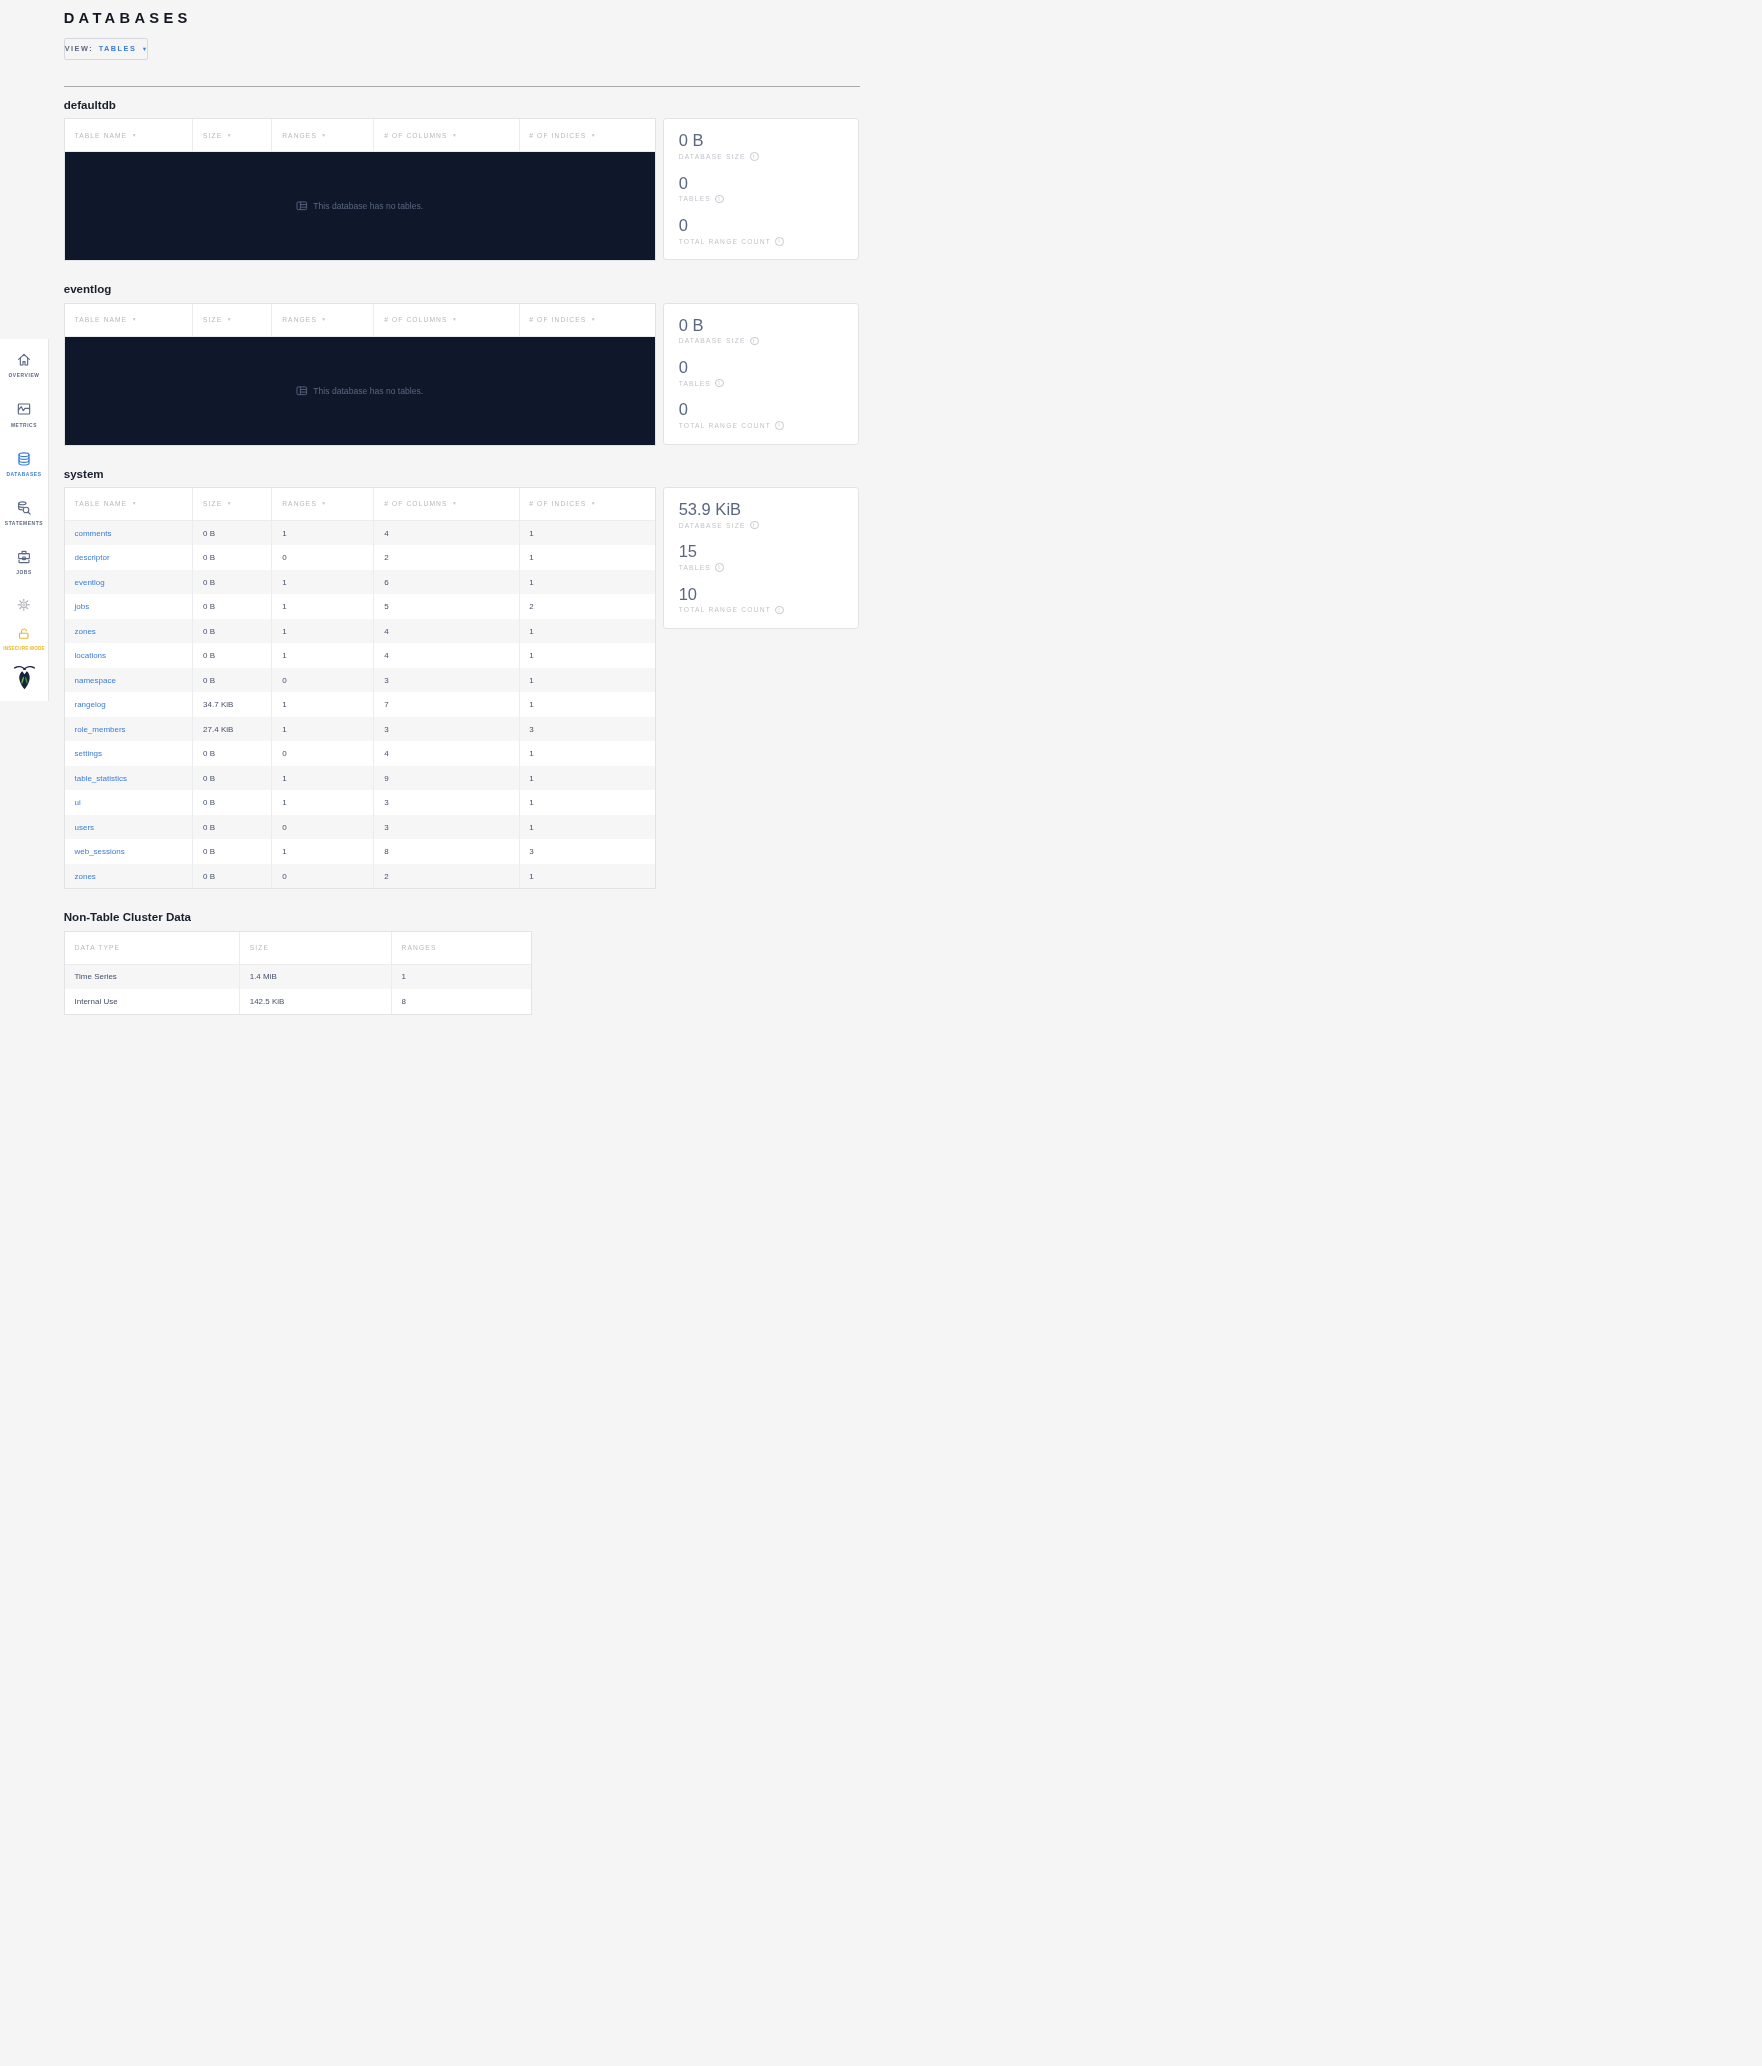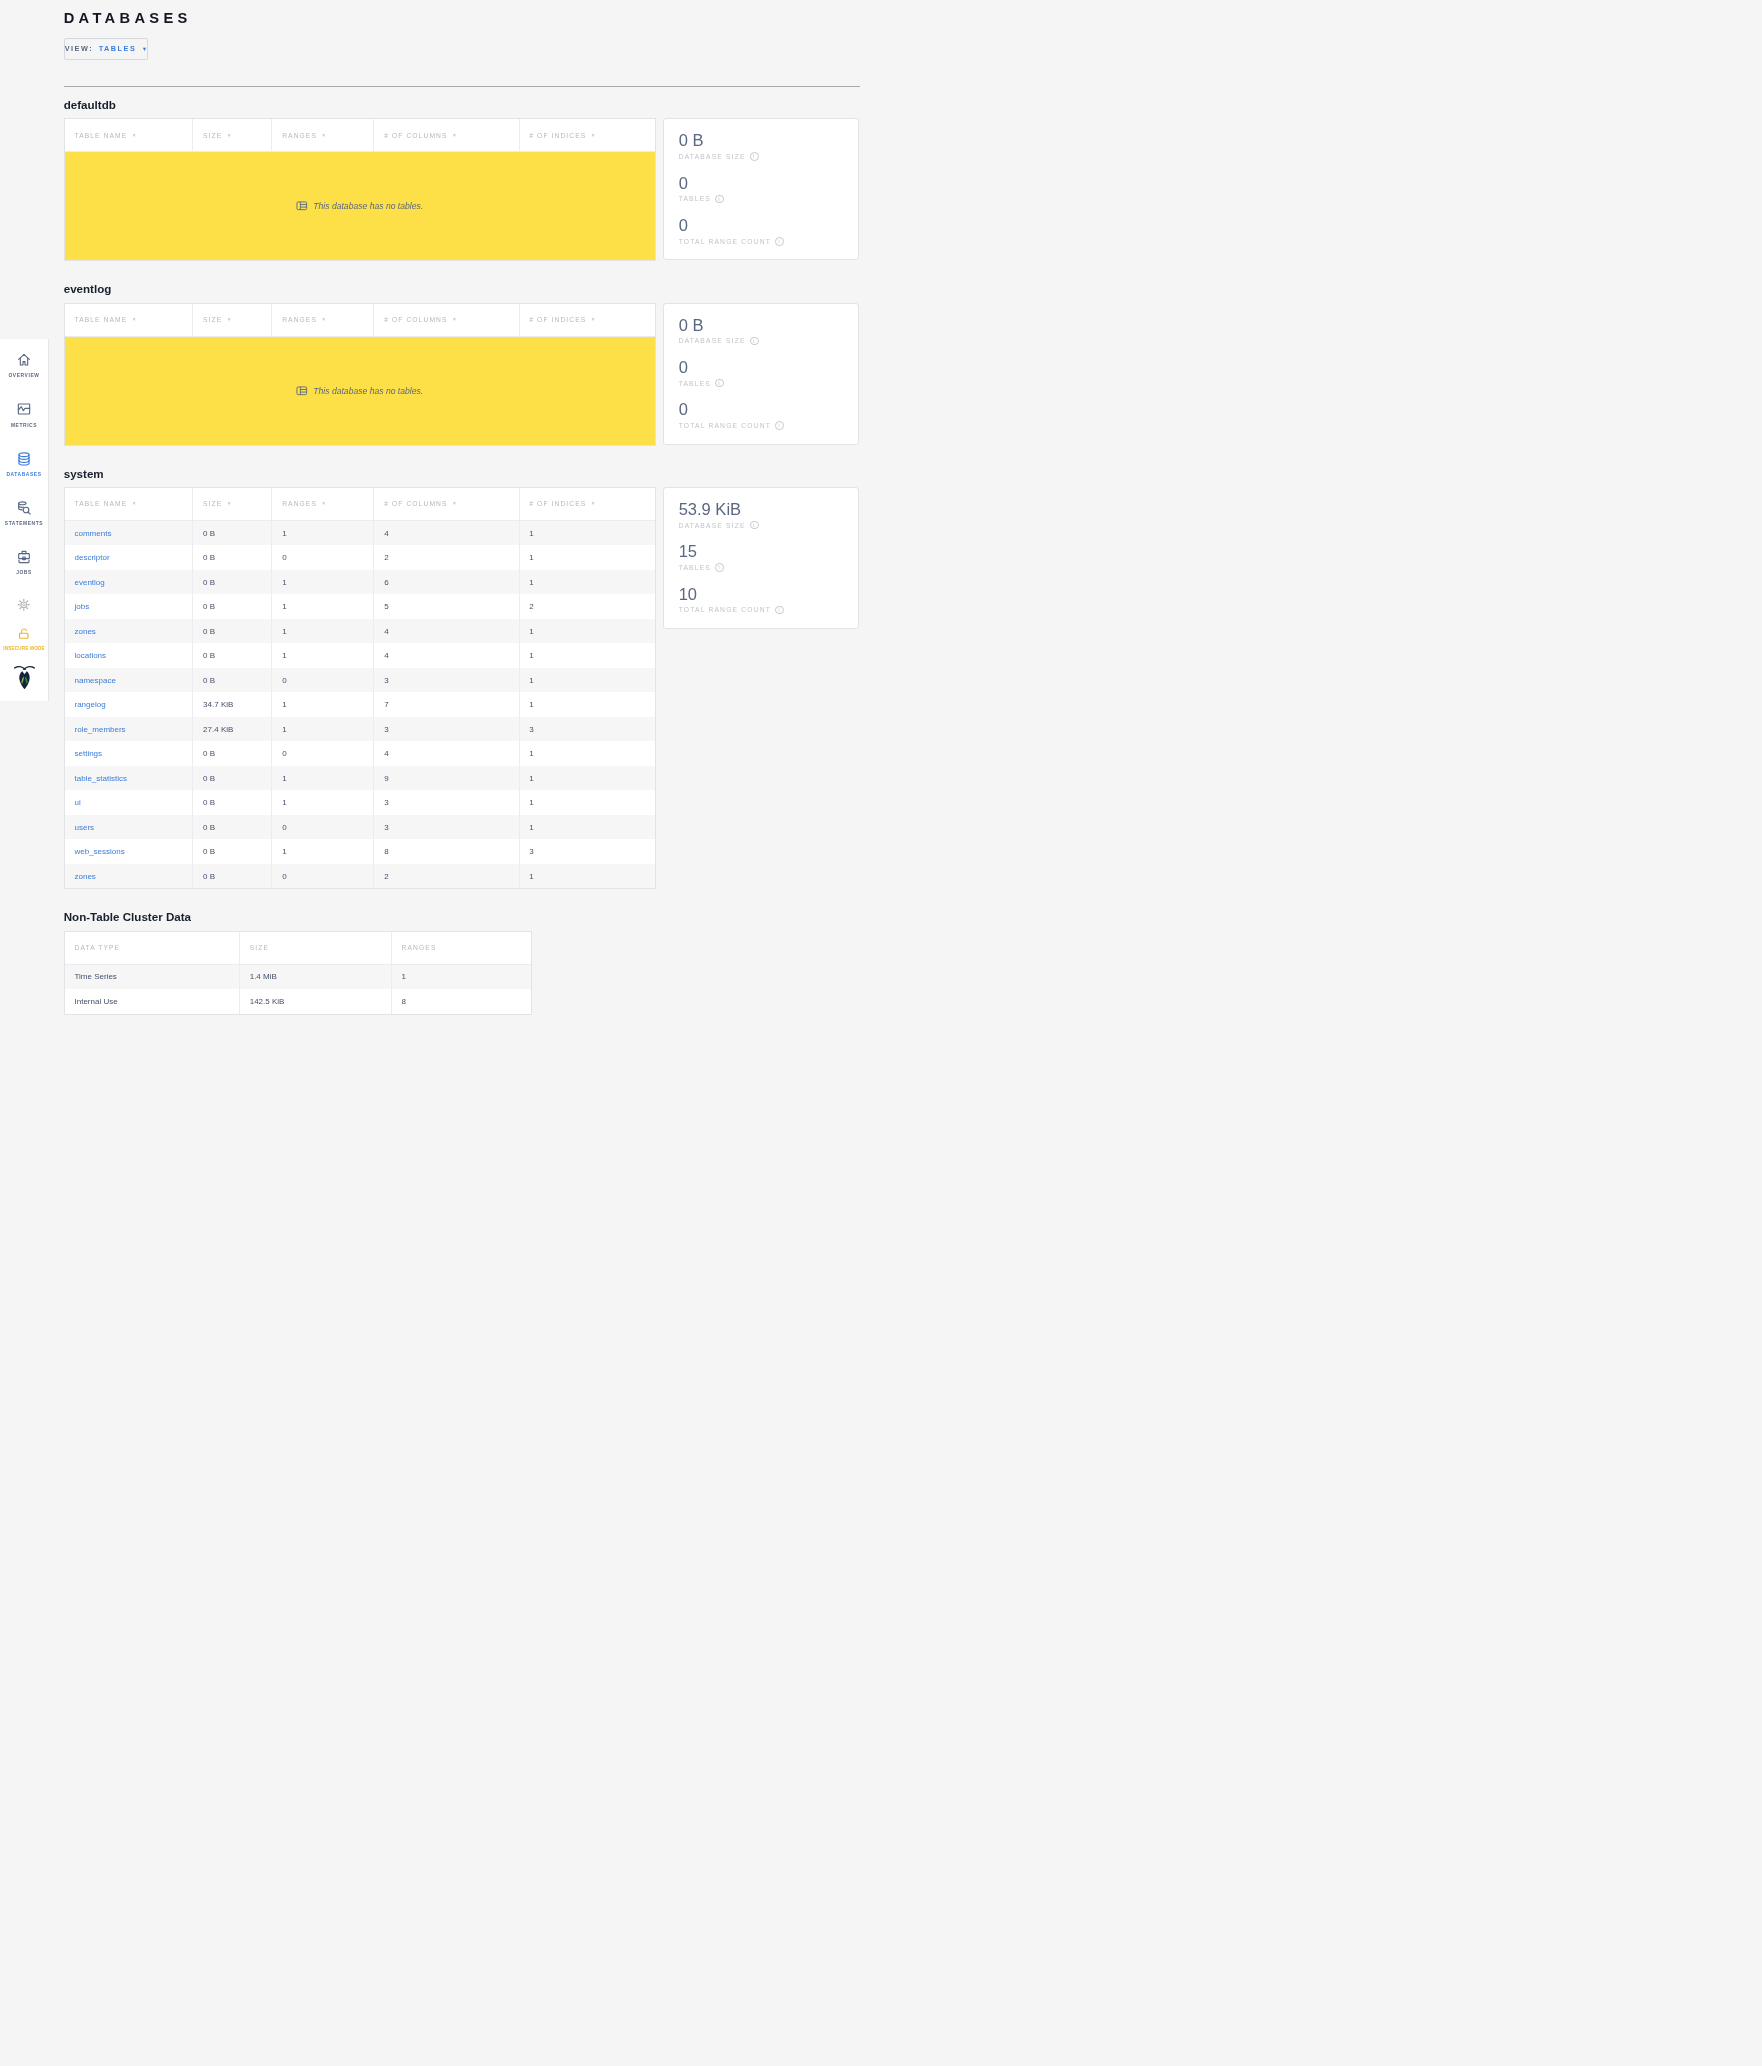--- a/index.html
+++ b/index.html
@@ -77,23 +77,23 @@
   .tr { height: 24.5px; }
   .tbody .tr:nth-child(odd) { background: #f6f6f7; }
   .td {
     display: flex; align-items: center; padding-left: 9.8px;
     font-size: 8px; color: #44506a; border-right: 0.6px solid #ebecee;
     white-space: nowrap; overflow: hidden;
   }
   .td:last-child { border-right: none; }
   .table-link { color: #3b7dd8; text-decoration: none; cursor: pointer; }
   .empty-body {
-    height: 108px; background: #fde047;
+    height: 108px; background: #0f172a;
     display: flex; align-items: center; justify-content: center; gap: 5.5px;
-    font-size: 8.6px; color: #5a6782; font-style: italic;
+    font-size: 8.6px; color: #5a6782;
   }
   .empty-body svg { display: block; }
 
   .nt-table { width: 468px; background: #ffffff; border: 0.6px solid #e2e3e5; }
 
   
   .stat-card {
     width: 196px; margin-left: 7.3px; min-height: 142px;
     background: #ffffff; border: 0.6px solid #e2e3e5; border-radius: 3.1px;
     padding: 12.2px 14.7px 11px 14.7px;

